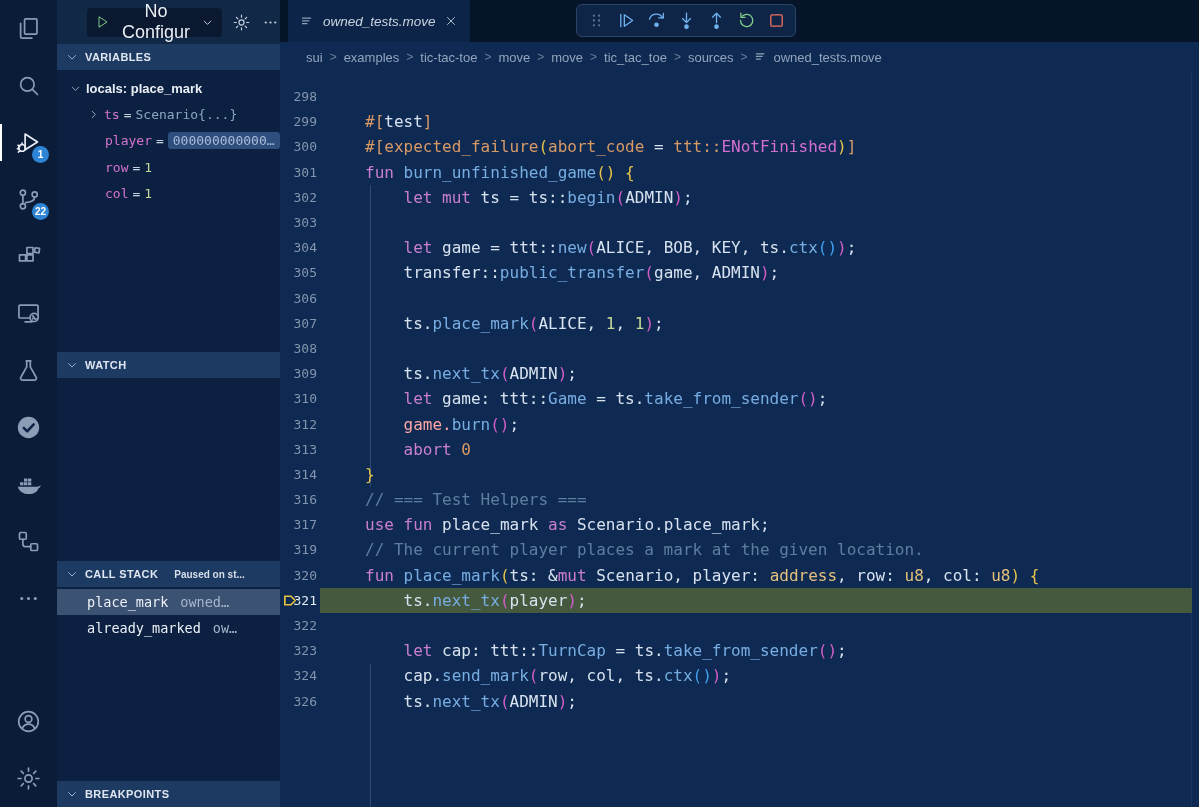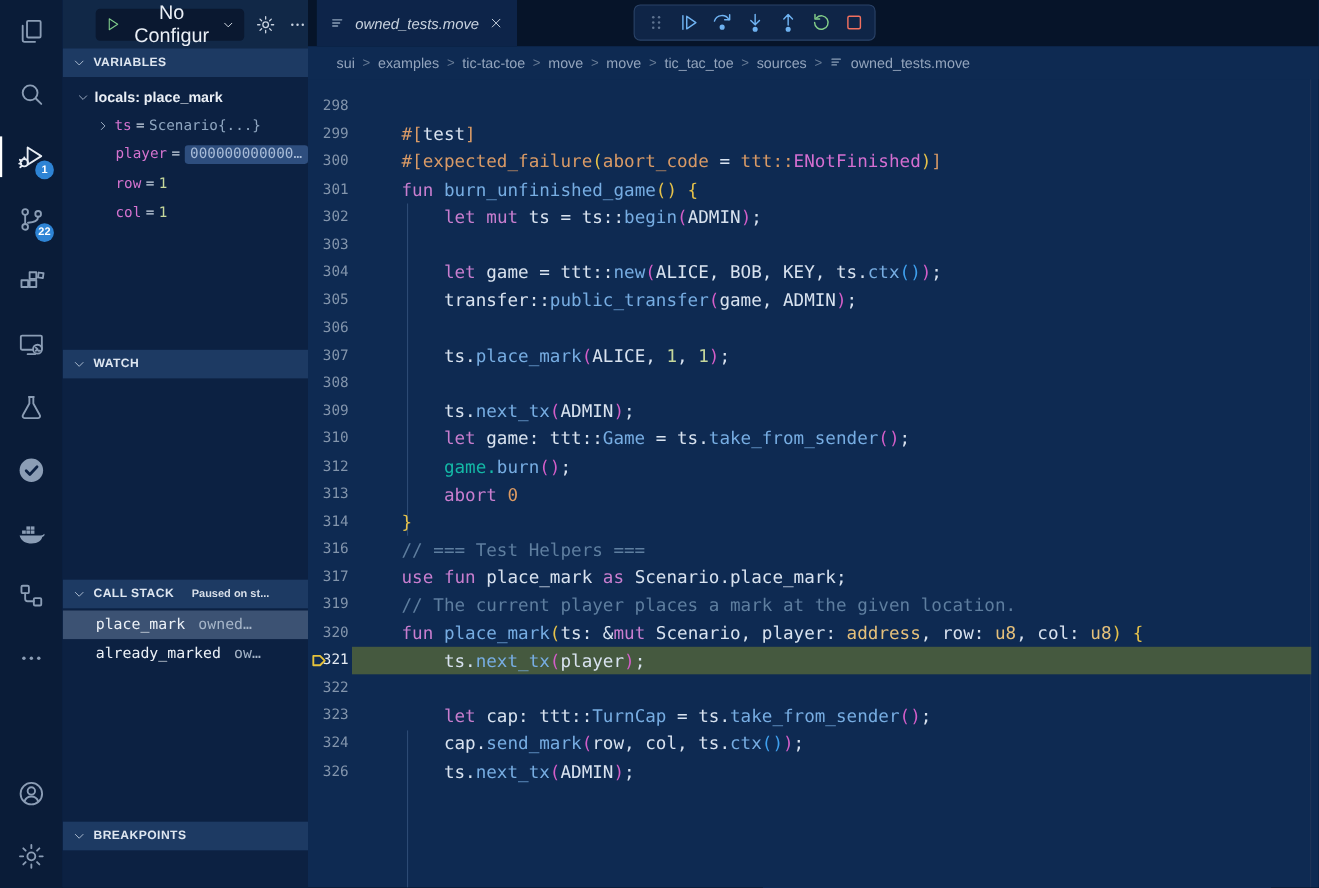--- a/index.html
+++ b/index.html
@@ -21,21 +21,21 @@
   
   .sidebar{ width:223px; flex:none; background:#0C2142; display:flex; flex-direction:column; overflow:hidden; }
   .sb-toolbar{ height:44px; flex:none; background:#112847; display:flex; align-items:center; padding-left:30px; gap:10px; }
   .run-pill{ height:29px; background:#0A1830; border-radius:4px; display:flex; align-items:center; padding:0 8px; gap:7px; cursor:pointer; border:none; }
   .run-pill .lbl{ color:#E9EEF5; font-size:18px; }
   .icon-btn{ background:none; border:none; color:#C8D2E0; cursor:pointer; display:flex; align-items:center; }
   .sb-header{ height:26px; flex:none; background:#1D3A63; display:flex; align-items:center; gap:6px; padding:0 8px;
     font-size:11px; font-weight:bold; letter-spacing:.4px; color:#DEE6F0; cursor:pointer; }
   .sb-header .hdr-status{ margin-left:10px; font-size:10px; color:#D7DEE8; letter-spacing:0; }
   .sb-body{ overflow:hidden; position:relative; }
-  .vars-body{ height:248px; flex:none; padding-top:5px; }
+  .vars-body{ height:282px; flex:none; padding-top:5px; }
   .watch-body{ height:183px; flex:none; }
   .stack-body{ height:194px; flex:none; padding-top:2px; }
   .var-row{ height:26.3px; display:flex; align-items:center; font-family:"DejaVu Sans Mono", monospace; font-size:13px; cursor:pointer; }
   .var-scope{ font-family:"Liberation Sans", sans-serif; font-weight:bold; font-size:13px; color:#E9EEF5; }
   .vname{ color:#D573CF; }
   .veq{ color:#C7D2E0; padding:0 4px; }
   .vval-gray{ color:#8FA6C0; }
   .vval-num{ color:#C6D89C; }
   .vchip{ background:#2E4E7E; color:#A8BCD8; border-radius:3px; padding:1px 5px; }
   .chev{ width:14px; height:14px; flex:none; color:#AEBDD1; }
@@ -501,21 +501,21 @@
         <div class="code-row">
           <div class="gutter">
             <div class="lnum">310</div>
           </div>
           <div class="ltext"><span style="color: rgb(216, 226, 239);">    </span><span style="color: rgb(201, 126, 207);">let</span><span style="color: rgb(216, 226, 239);"> game: ttt::</span><span style="color: rgb(119, 173, 226);">Game</span><span style="color: rgb(216, 226, 239);"> = ts.</span><span style="color: rgb(119, 173, 226);">take_from_sender</span><span style="color: rgb(211, 94, 200);">()</span><span style="color: rgb(216, 226, 239);">;</span></div>
         </div>
         <div class="code-row">
           <div class="gutter">
             <div class="lnum">312</div>
           </div>
-          <div class="ltext"><span style="color: #14b8a6;">    game.</span><span style="color: rgb(119, 173, 226);">burn</span><span style="color: rgb(211, 94, 200);">()</span><span style="color: rgb(216, 226, 239);">;</span></div>
+          <div class="ltext"><span style="color: #fca5a5;">    game.</span><span style="color: rgb(119, 173, 226);">burn</span><span style="color: rgb(211, 94, 200);">()</span><span style="color: rgb(216, 226, 239);">;</span></div>
         </div>
         <div class="code-row">
           <div class="gutter">
             <div class="lnum">313</div>
           </div>
           <div class="ltext"><span style="color: rgb(216, 226, 239);">    </span><span style="color: rgb(201, 126, 207);">abort</span><span style="color: rgb(216, 226, 239);"> </span><span style="color: rgb(220, 154, 98);">0</span></div>
         </div>
         <div class="code-row">
           <div class="gutter">
             <div class="lnum">314</div>

